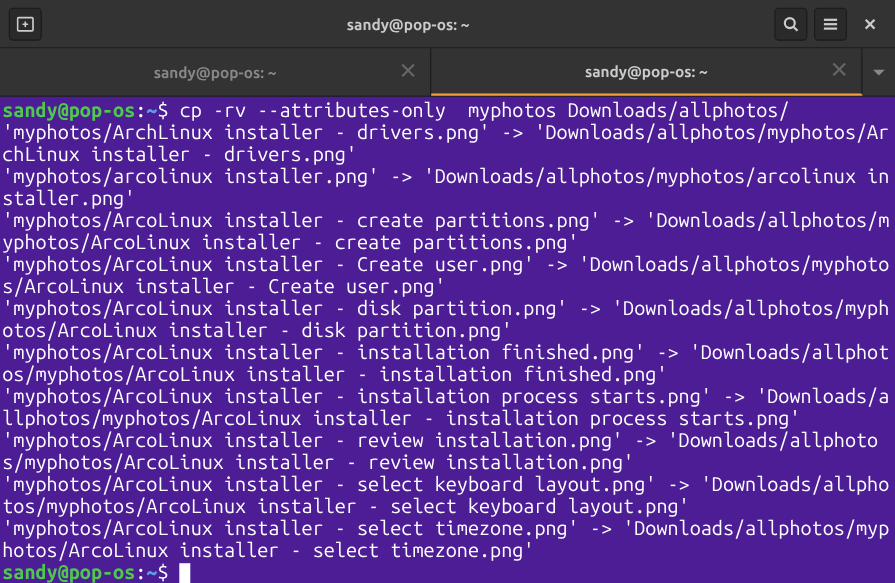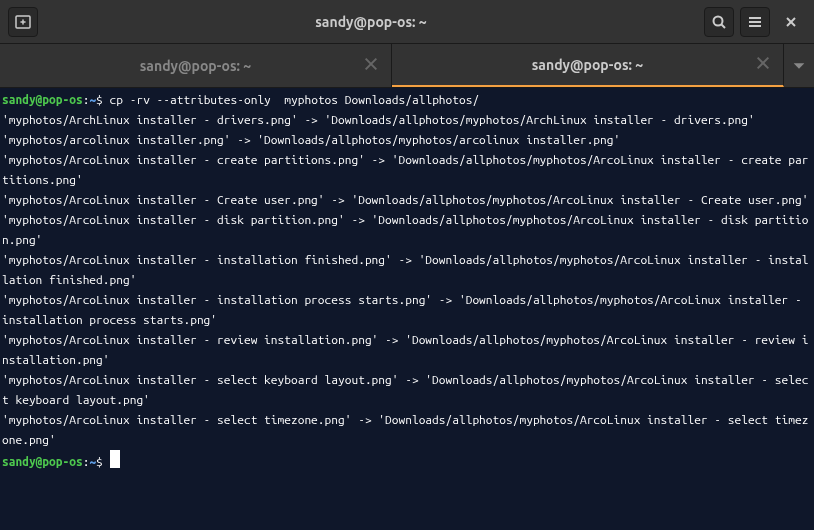--- a/index.html
+++ b/index.html
@@ -92,23 +92,23 @@
     }
     .tab-dropdown {
       width: 30px;
       display: flex;
       align-items: center;
       justify-content: center;
       color: #888888;
       cursor: pointer;
     }
     .terminal {
-      background: #0f172a;
+      background: #4c1d95;
       padding: 2px 2px;
-      font-size: 12px;
+      font-size: 18px;
       line-height: 20px;
       color: #ffffff;
       height: calc(530px - 88px);
       overflow: hidden;
       white-space: pre-wrap;
       word-break: break-all;
       font-family: 'Ubuntu Mono', 'DejaVu Sans Mono', 'Consolas', monospace;
     }
     .prompt-user {
       color: #4ec94e;

